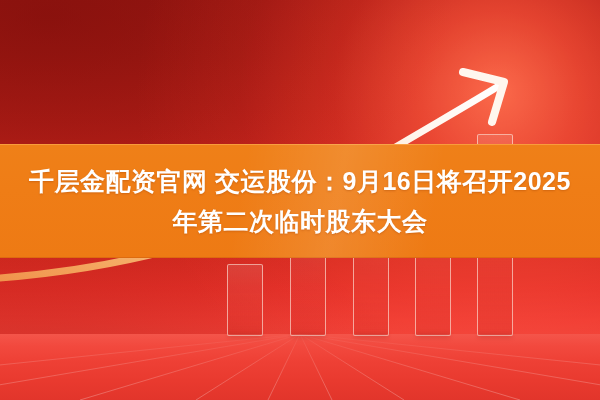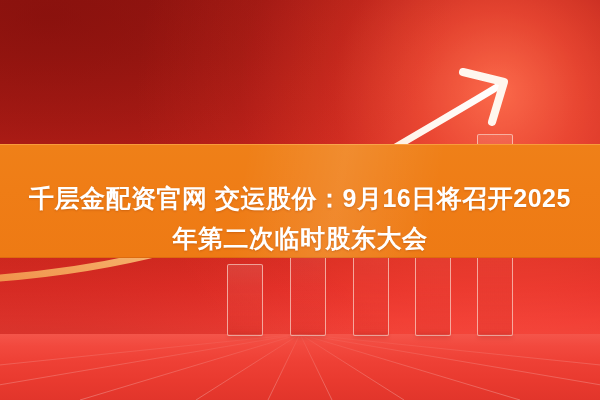--- a/index.html
+++ b/index.html
@@ -82,21 +82,21 @@
   #arrow{position:absolute;inset:0;}
   #arrow svg{position:absolute;inset:0;width:100%;height:100%;}
 
   
   #band{
     position:absolute;left:0;right:0;top:144px;height:114px;
     background:linear-gradient(180deg,
       #ef8018 0%,
       #ef7d16 40%,
       #ee7a14 100%);
-    display:flex;align-items:flex-end;justify-content:center;
+    display:flex;align-items:center;justify-content:center;
   }
   #band-sheen{
     position:absolute;inset:0;
     background:linear-gradient(100deg,
       rgba(255,255,255,0.0) 40%,
       rgba(255,255,255,0.10) 56%,
       rgba(255,255,255,0.0) 72%);
     pointer-events:none;
   }
   #band-edge-top{position:absolute;left:0;right:0;top:0;height:1px;background:rgba(255,180,90,0.55);}

